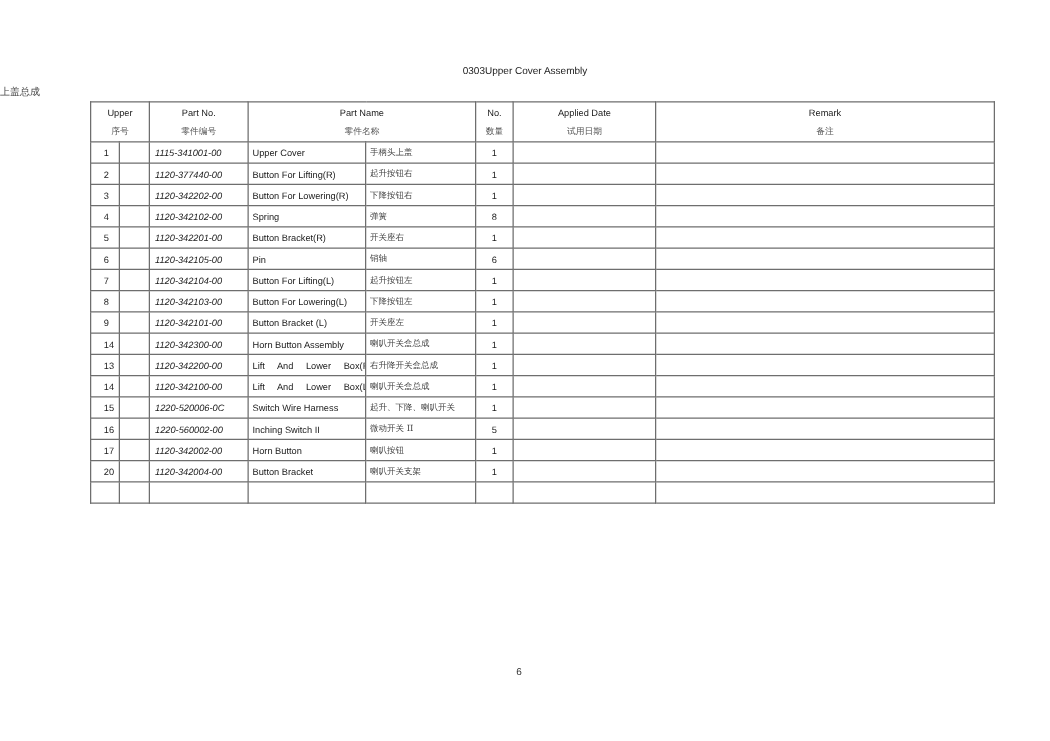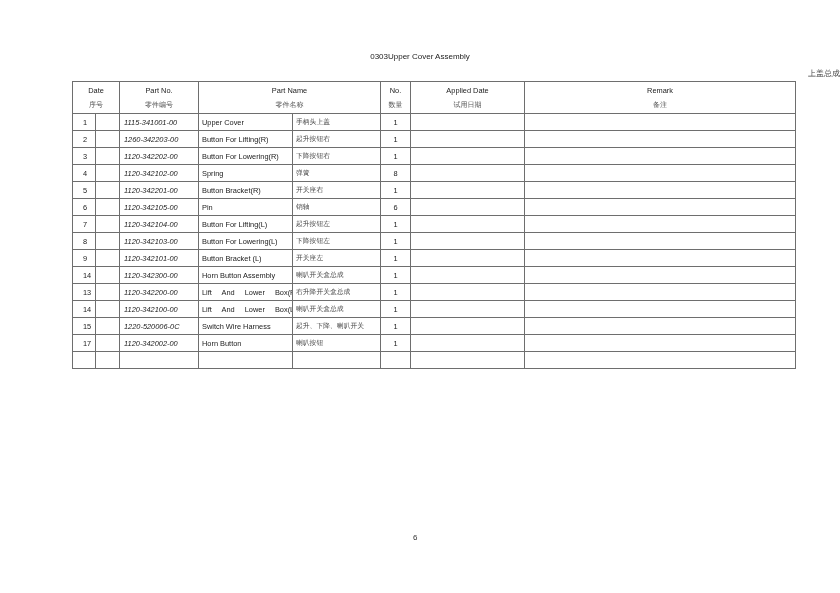--- a/index.html
+++ b/index.html
@@ -1,20 +1,20 @@
 <!DOCTYPE html>
 <html><head>
 <meta charset="utf-8">
 <style>
   html, body { margin: 0; padding: 0; background: #ffffff; }
   body { width: 840px; height: 593px; position: relative; overflow: hidden;
          font-family: "Liberation Sans", "DejaVu Sans", sans-serif; color: #1a1a1a; }
   .title { position: absolute; top: 52px; left: 0; width: 840px; text-align: center;
            font-size: 8px; color: #222; }
-  .subtitle { position: absolute; top: 68px; left: 0; width: 840px; text-align: right;
+  .subtitle { position: absolute; top: 68px; left: 0; width: 840px; text-align: left;
               font-size: 8px; color: #444; font-family: "DejaVu Serif", serif; }
   table.bom { position: absolute; left: 72px; top: 81px; border-collapse: collapse;
               table-layout: fixed; width: 723px; }
   table.bom td, table.bom th { border: 1px solid #6e6e6e; padding: 0; font-size: 7.4px;
               font-weight: normal; height: 16px; overflow: hidden; white-space: nowrap; }
   table.bom th { height: 31px; text-align: center; vertical-align: middle; line-height: 14px; }
   table.bom th .cn { color: #555; font-family: Liberation Serif, serif; font-size: 7px; }
   .c-idx { text-align: left; padding-left: 10px !important; }
   .c-pn { padding-left: 4px !important; font-style: italic; }
   .c-en { padding-left: 3px !important; }
@@ -35,21 +35,21 @@
     <col style="width:79px">
     <col style="width:94px">
     <col style="width:88px">
     <col style="width:30px">
     <col style="width:114px">
     <col style="width:271px">
   </colgroup>
   <thead>
     <tr>
       <th colspan="2">
-        <div>Date</div>
+        <div>Upper</div>
         <div class="cn">序号</div>
       </th>
       <th>
         <div>Part No.</div>
         <div class="cn">零件编号</div>
       </th>
       <th colspan="2">
         <div>Part Name</div>
         <div class="cn">零件名称</div>
       </th>
@@ -74,21 +74,21 @@
         <td class="c-pn">1115-341001-00</td>
         <td class="c-en"><span>Upper Cover</span></td>
         <td class="c-cn">手柄头上盖</td>
         <td class="c-qty">1</td>
         <td></td>
         <td></td>
       </tr>
       <tr>
         <td class="c-idx">2</td>
         <td></td>
-        <td class="c-pn">1260-342203-00</td>
+        <td class="c-pn">1120-377440-00</td>
         <td class="c-en"><span>Button For Lifting(R)</span></td>
         <td class="c-cn">起升按钮右</td>
         <td class="c-qty">1</td>
         <td></td>
         <td></td>
       </tr>
       <tr>
         <td class="c-idx">3</td>
         <td></td>
         <td class="c-pn">1120-342202-00</td>
@@ -192,25 +192,45 @@
         <td class="c-idx">15</td>
         <td></td>
         <td class="c-pn">1220-520006-0C</td>
         <td class="c-en"><span>Switch Wire Harness</span></td>
         <td class="c-cn">起升、下降、喇叭开关</td>
         <td class="c-qty">1</td>
         <td></td>
         <td></td>
       </tr>
       <tr>
+        <td class="c-idx">16</td>
+        <td></td>
+        <td class="c-pn">1220-560002-00</td>
+        <td class="c-en"><span>Inching Switch II</span></td>
+        <td class="c-cn">微动开关 II</td>
+        <td class="c-qty">5</td>
+        <td></td>
+        <td></td>
+      </tr>
+      <tr>
         <td class="c-idx">17</td>
         <td></td>
         <td class="c-pn">1120-342002-00</td>
         <td class="c-en"><span>Horn Button</span></td>
         <td class="c-cn">喇叭按钮</td>
+        <td class="c-qty">1</td>
+        <td></td>
+        <td></td>
+      </tr>
+      <tr>
+        <td class="c-idx">20</td>
+        <td></td>
+        <td class="c-pn">1120-342004-00</td>
+        <td class="c-en"><span>Button Bracket</span></td>
+        <td class="c-cn">喇叭开关支架</td>
         <td class="c-qty">1</td>
         <td></td>
         <td></td>
       </tr>
       <tr>
         <td class="c-idx"></td>
         <td></td>
         <td class="c-pn"></td>
         <td class="c-en"><span></span></td>
         <td class="c-cn"></td>

